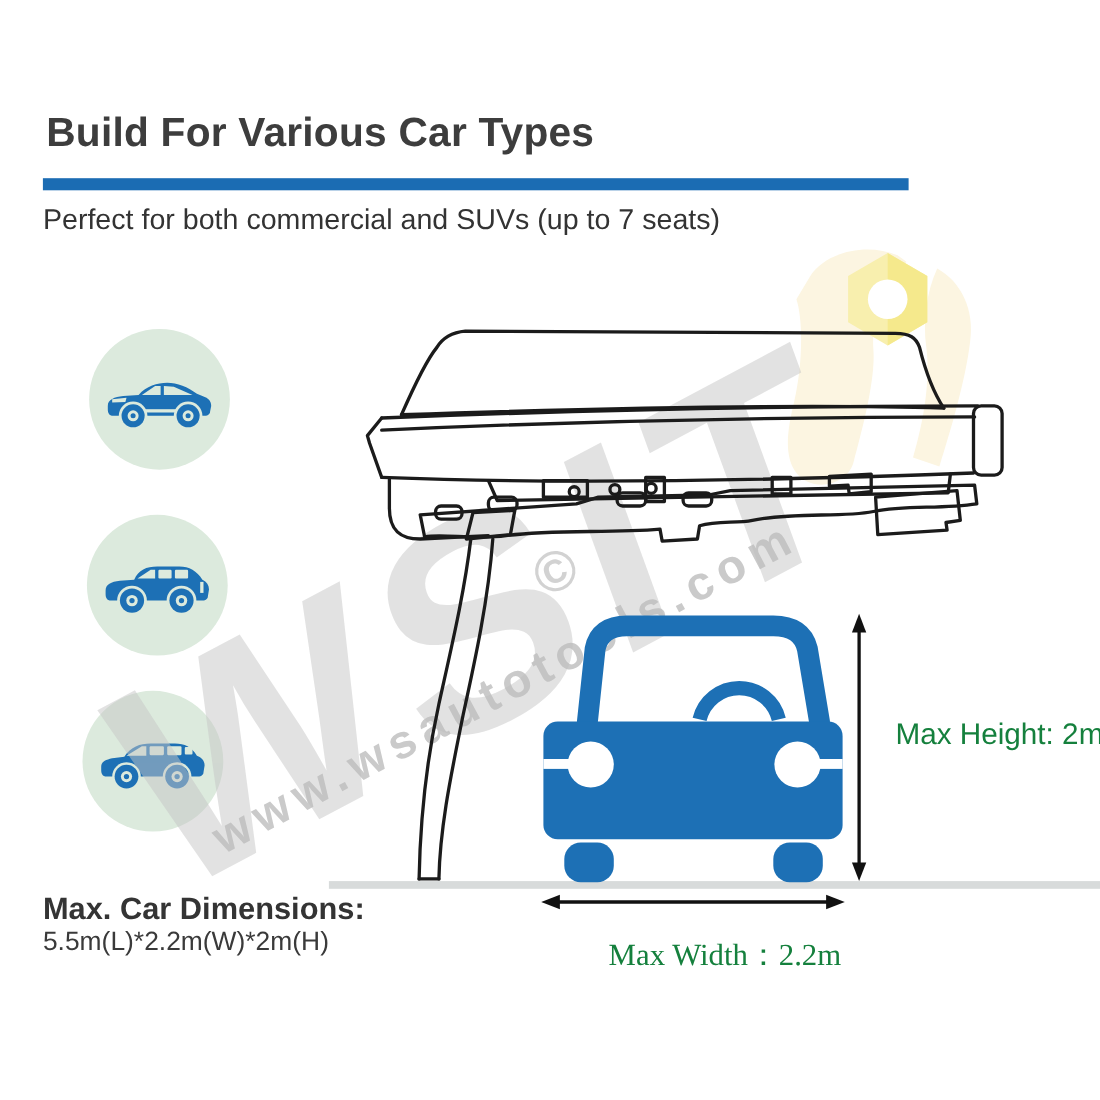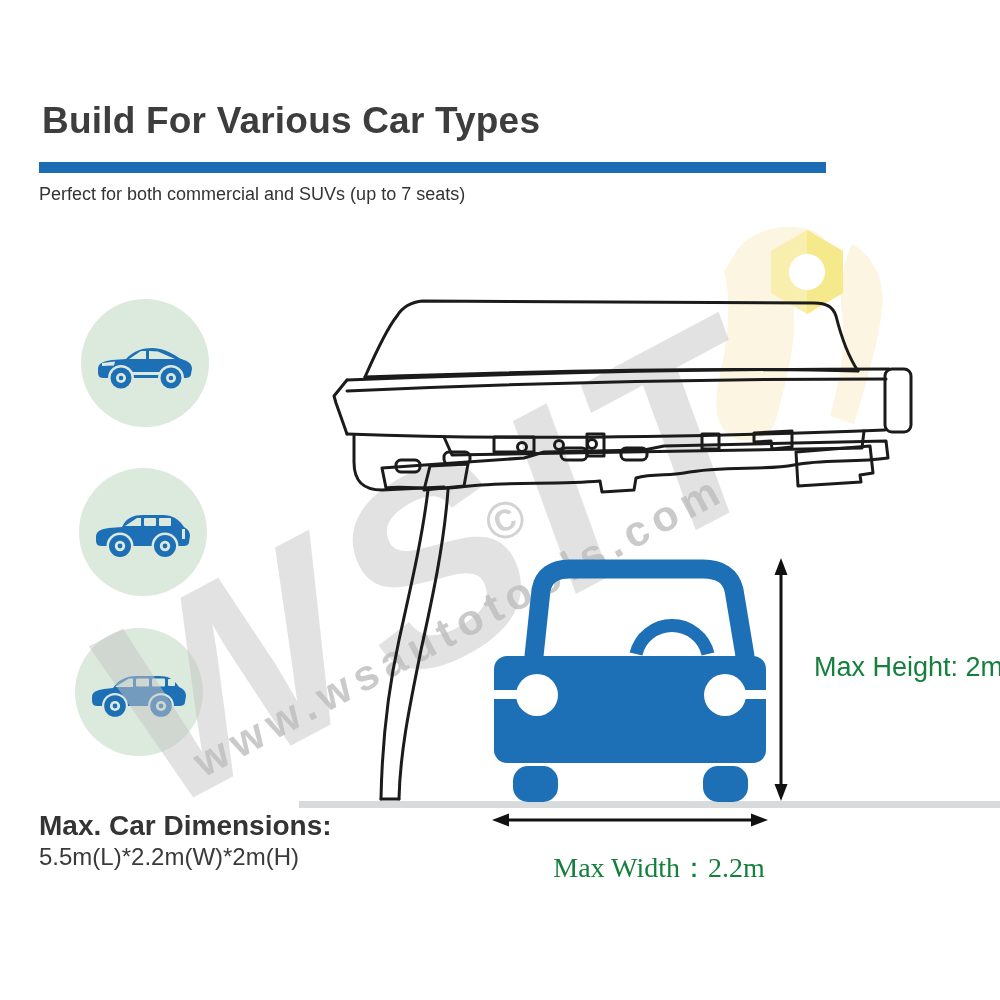--- a/index.html
+++ b/index.html
@@ -5,21 +5,21 @@
   html,body{margin:0;padding:0;background:#ffffff;}
   #stage{
     position:relative;width:1000px;height:1000px;background:#ffffff;overflow:hidden;
     font-family:"Liberation Sans", sans-serif;
     margin-left:24px;
   }
   .abs{position:absolute;}
   
   #page-title{left:18px;top:100px;font-size:37px;font-weight:700;color:#3d3d3d;letter-spacing:0.2px;z-index:6;}
   #title-underline{left:15px;top:162px;width:787px;height:11px;background:#1b6cb3;z-index:6;}
-  #page-subtitle{left:15px;top:184px;font-size:18px;font-weight:400;color:#333333;z-index:6;}
+  #page-subtitle{left:15px;top:184px;font-size:26px;font-weight:400;color:#333333;z-index:6;}
   
   .badge{width:128px;height:128px;border-radius:50%;background:#dceadd;z-index:1;
          display:flex;align-items:center;justify-content:center;}
   #badge-sedan{left:57px;top:299px;}
   #badge-suv{left:55px;top:468px;}
   #badge-mpv{left:51px;top:628px;}
   .badge svg{width:100px;height:62px;}
   
   .wm{color:#c6c6c6;z-index:3;pointer-events:none;}
   #wm-brand{left:-80px;top:410px;width:1000px;height:300px;display:flex;align-items:center;justify-content:center;

